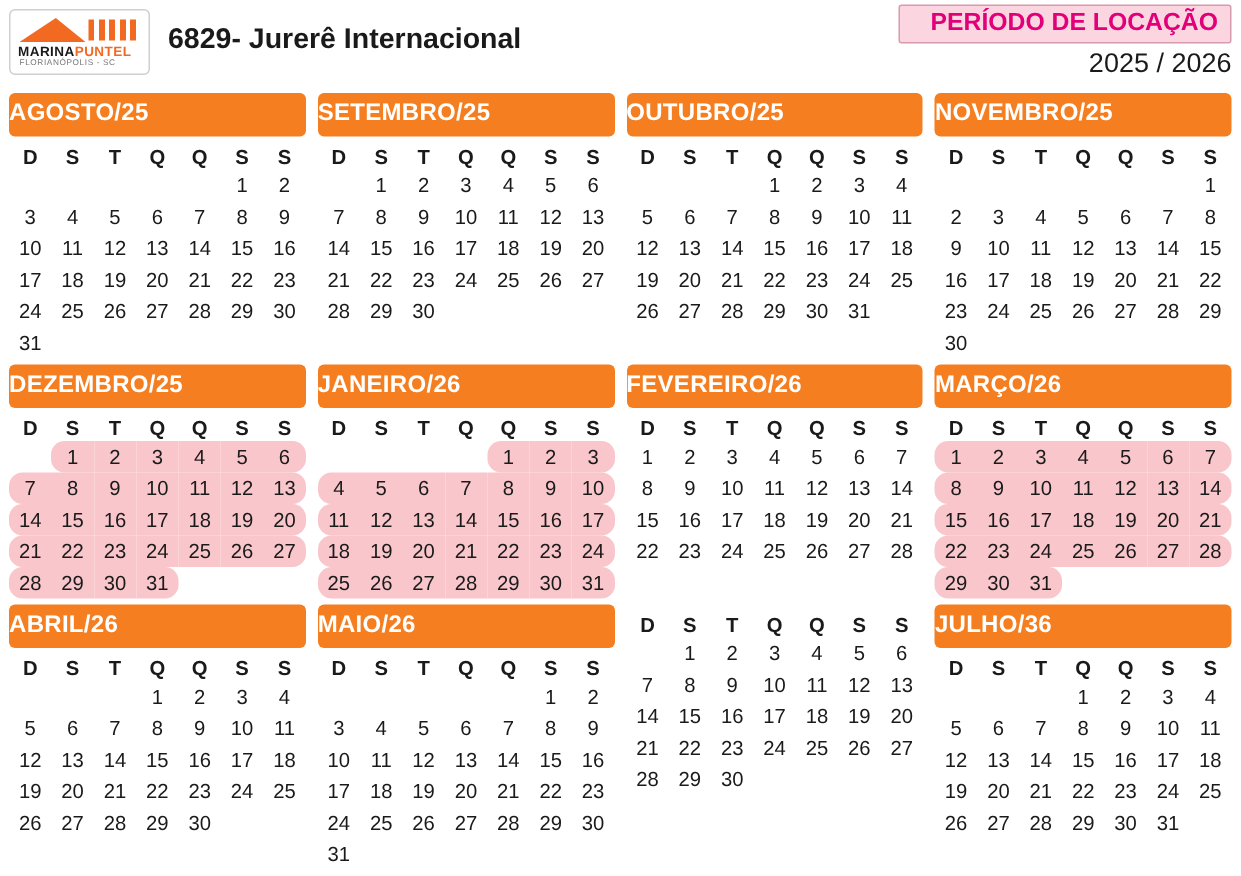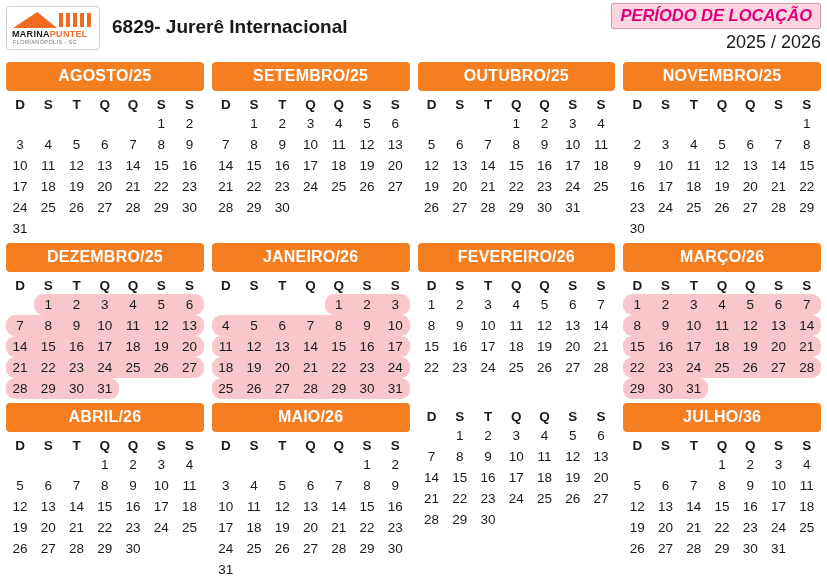--- a/index.html
+++ b/index.html
@@ -52,24 +52,23 @@
   .period-box{
     position:absolute;right:6px;top:3px;
     text-align:center;
   }
   .period-title{
     background:#fbd6e0;
     border:1px solid #d89aad;
     color:#e2007a;
     font-weight:bold;
     font-size:16.5px;
-    padding:2px 8px 3px 8px;
+    padding:2px 8px 3px 20px;
     border-radius:2px;
     white-space:nowrap;
-    font-style:italic;
   }
   .period-years{
     margin-top:3px;
     font-size:18px;
     color:#1a1a1a;
     white-space:nowrap;
     text-align:right;
   }
   
   .grid{
@@ -81,21 +80,21 @@
   }
   .month{
     width:100%;
     margin-bottom:4px;
   }
   .month-name{
     background:#f57f20;
     color:#ffffff;
     font-weight:bold;
     font-size:16px;
-    text-align:center;
+    text-align:left;
     padding:5px 0 6px 0;
     border-radius:4px;
     letter-spacing:.2px;
   }
   table.cal{
     width:100%;
     border-collapse:collapse;
     margin-top:4px;
     table-layout:fixed;
   }

